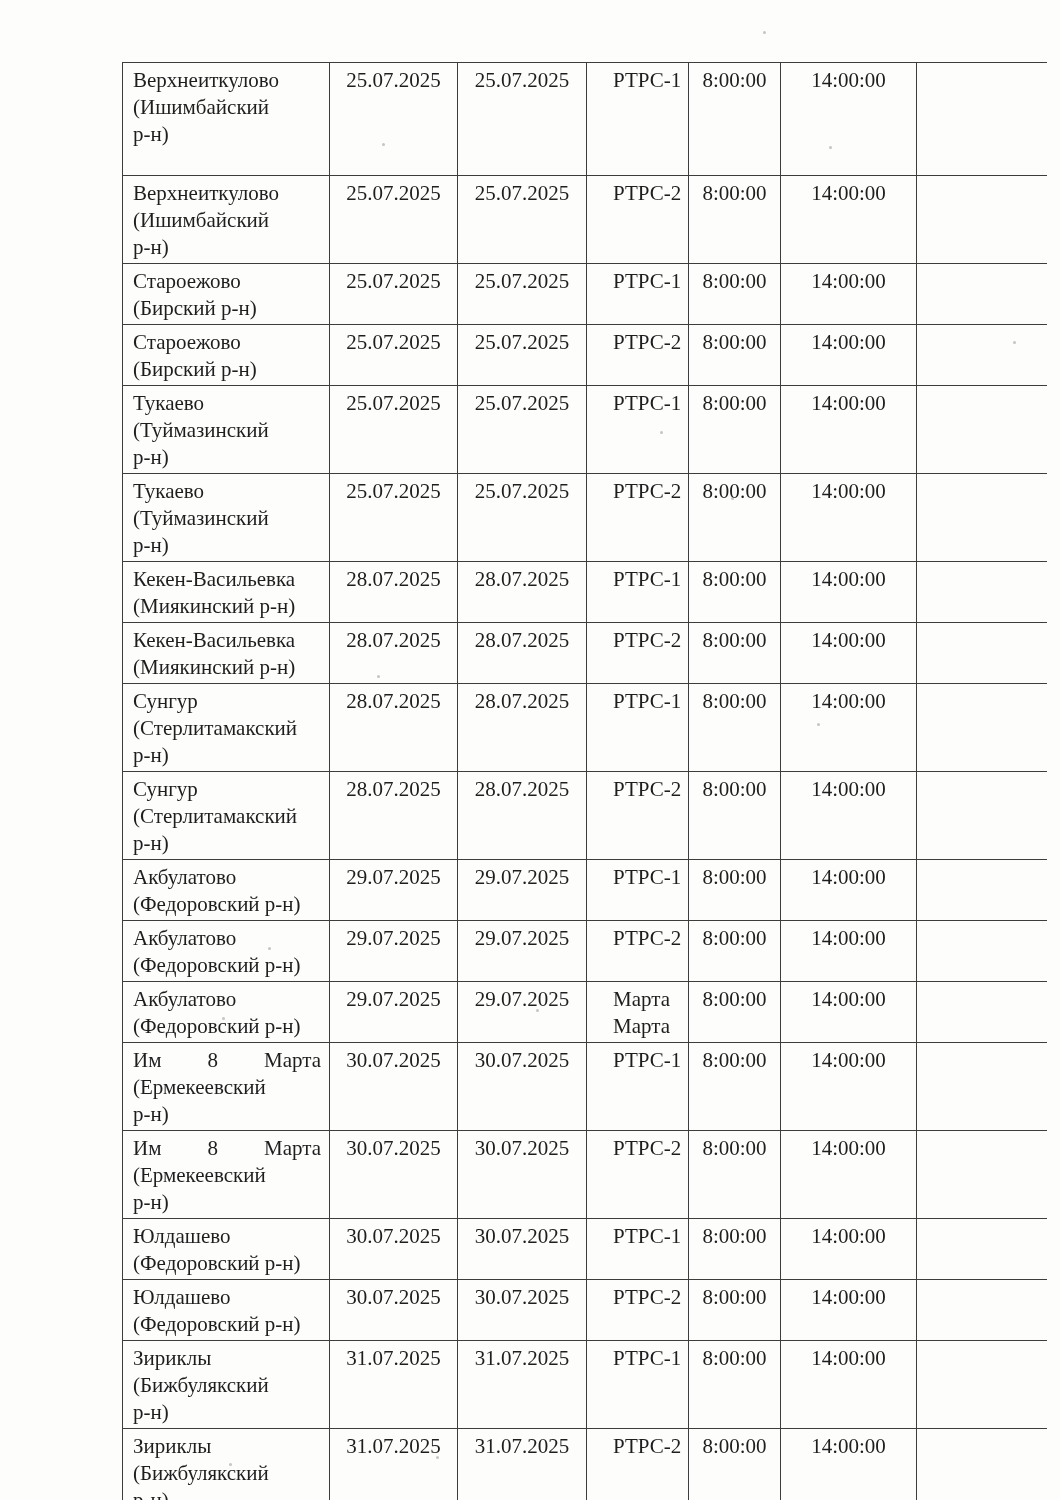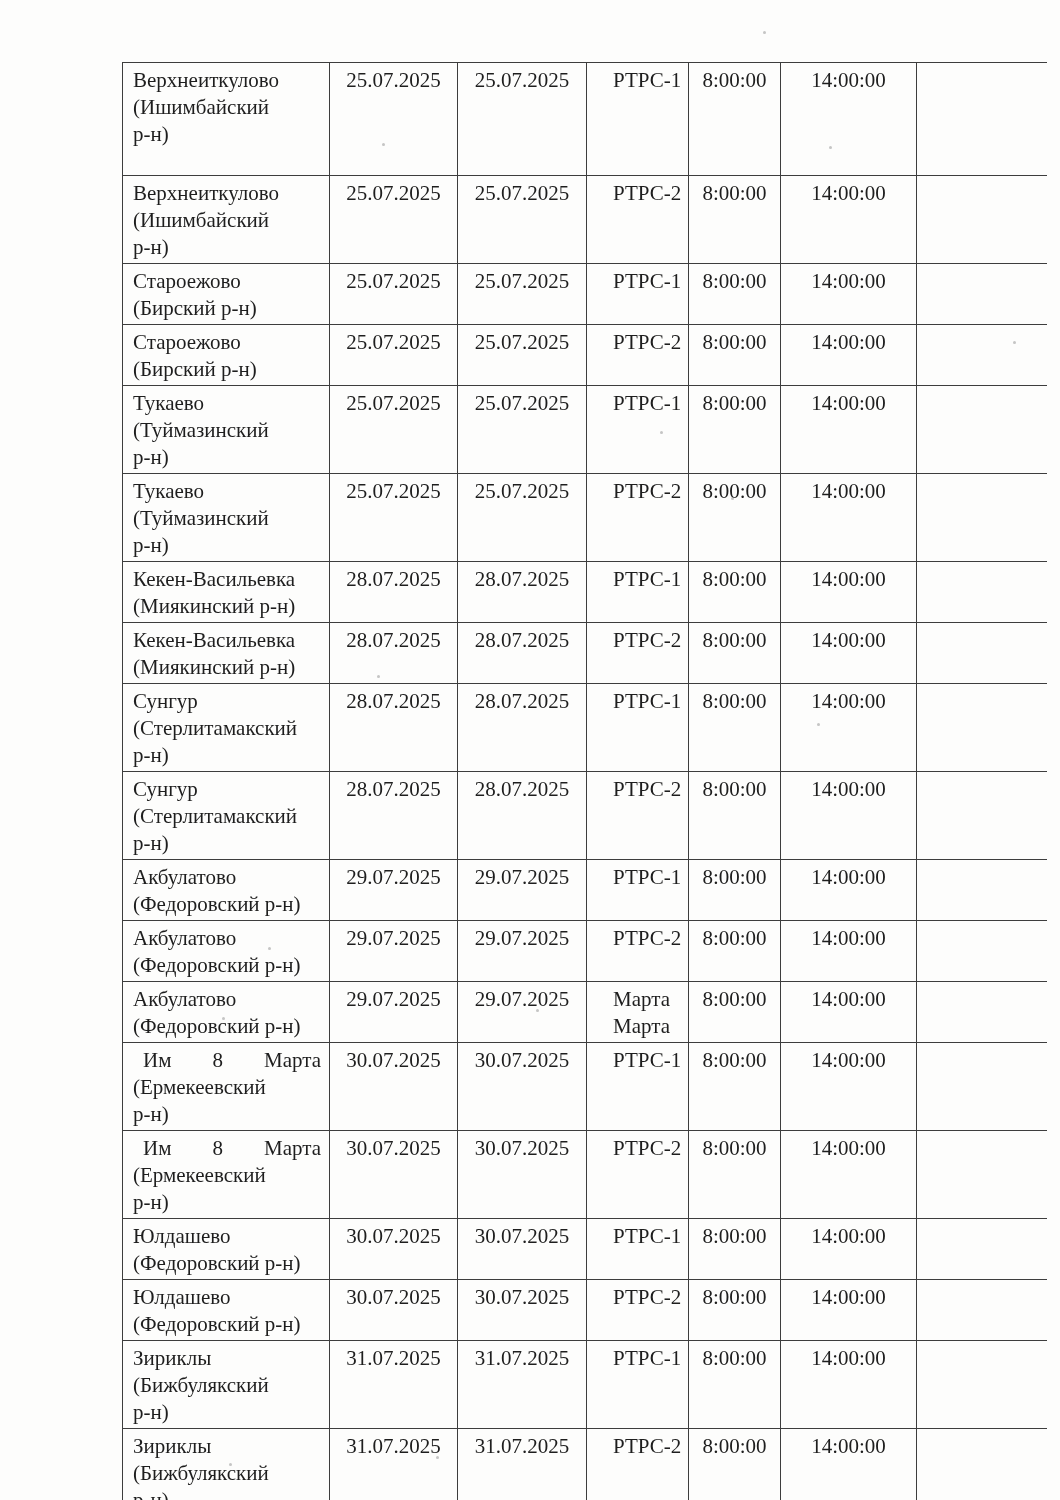--- a/index.html
+++ b/index.html
@@ -20,21 +20,21 @@
     line-height:27px;
     padding:4px 4px 2px 6px;
     overflow:hidden;
     word-wrap:break-word;
   }
   td.c-note{border-right:none;}
   td.c-loc{padding-left:10px;padding-right:8px;}
   td.c-date,td.c-t1,td.c-t2{text-align:center;padding-left:2px;padding-right:2px;}
   td.c-ch{padding-left:26px;}
   .loc-line{min-height:27px;}
-  .loc-line.justify{text-align:justify;text-align-last:justify;margin-left:10px;}
+  .loc-line.justify{text-align:justify;text-align-last:justify;}
   .speck{
     position:absolute;width:3px;height:3px;border-radius:50%;
     background:#8d8d8d;opacity:.5;
   }
 </style>
 </head>
 <body>
 
 <div class="page">
 

